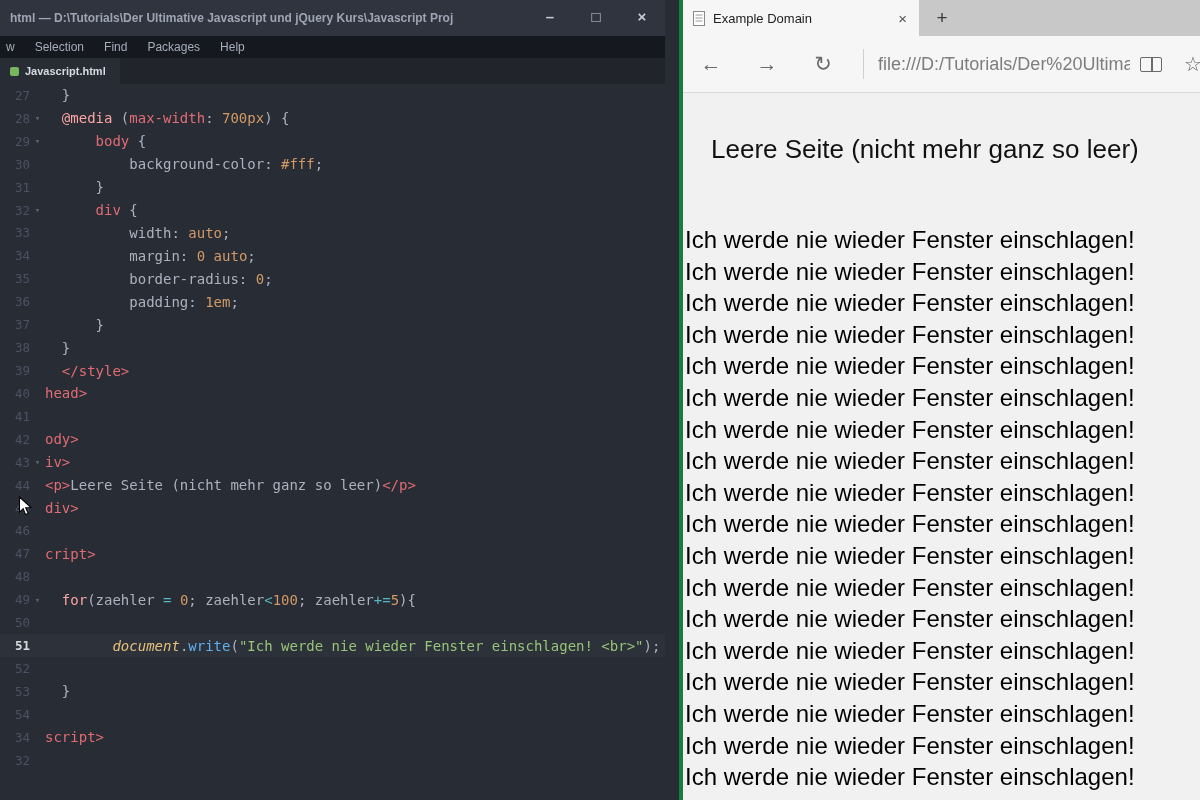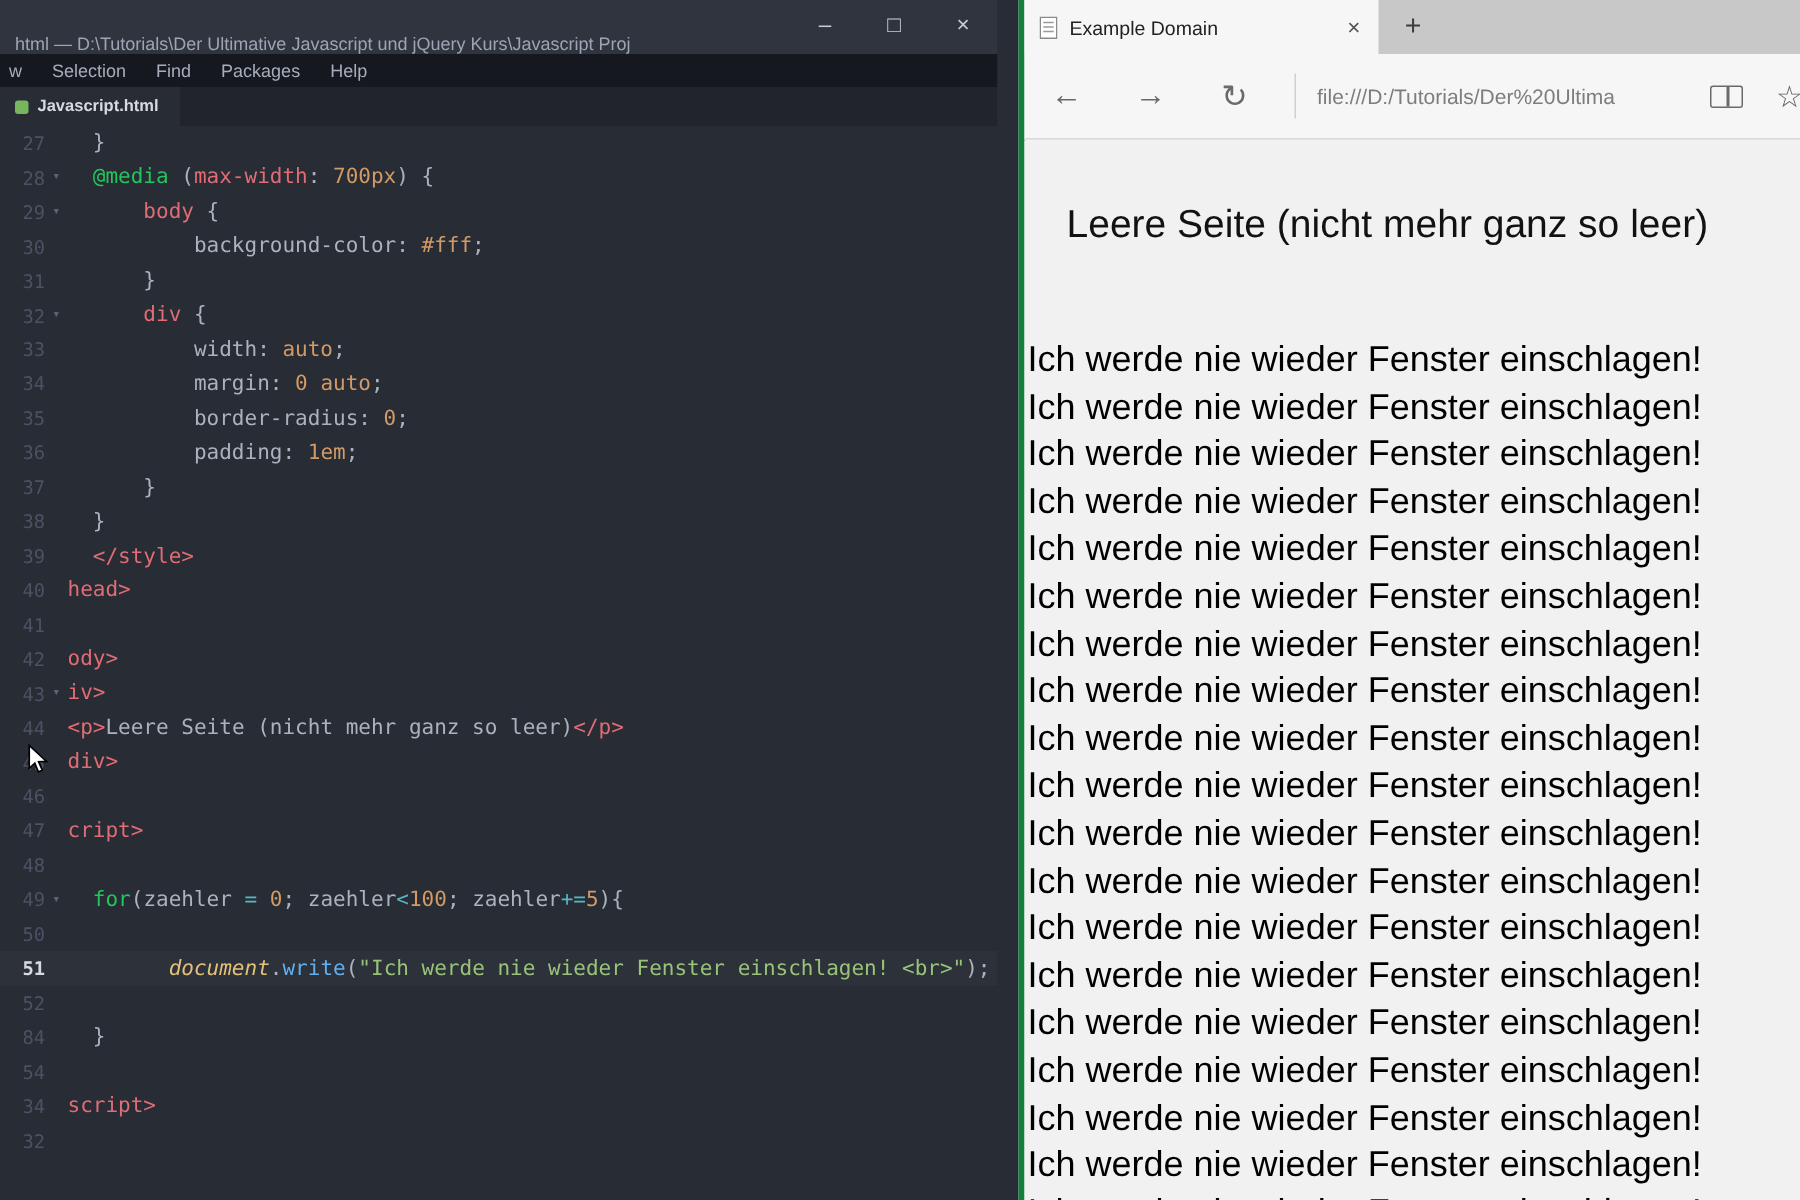--- a/index.html
+++ b/index.html
@@ -1,52 +1,52 @@
 <!DOCTYPE html>
 <html><head>
 <meta charset="utf-8">
 <style>
   * { margin:0; padding:0; box-sizing:border-box; }
   body { font-family:"Liberation Sans", sans-serif; }
   .screen { position:relative; width:1200px; height:800px; overflow:hidden; background:#282c34; }
 
   
   .editor { position:absolute; left:0; top:0; width:665px; height:800px; background:#282c34; overflow:hidden; }
-  .titlebar { height:36px; background:#2f343f; display:flex; align-items:flex-end; }
+  .titlebar { height:36px; background:#2f343f; display:flex; align-items:center;font-weight:bold; }
   .titlebar .title { flex:1; padding-left:10px; color:#9da5b4; font-size:12px; white-space:nowrap; overflow:hidden; }
   .win-btn { width:46px; height:36px; line-height:34px; text-align:center; color:#c8ccd4; font-size:15px; cursor:default; }
   .menubar { height:22px; background:#15181e; display:flex; align-items:center; padding-left:6px; gap:20px; color:#a6adbb; font-size:12px; }
   .menubar span { cursor:default; }
   .tabbar { height:26px; background:#21252b; display:flex; align-items:stretch;font-weight:bold; }
   .etab { background:#282c34; display:flex; align-items:center; padding:0 14px 0 10px; gap:6px; color:#d7dae0; font-size:11px; }
   .etab-icon { width:9px; height:9px; background:#77b65c; border-radius:2px; display:inline-block; }
   .code { position:absolute; top:84px; left:0; right:0; bottom:0; font-family:"DejaVu Sans Mono", monospace; font-size:14px; }
   .code-row { display:flex; height:22.93px; align-items:center; }
   .code-row.current { background:#2c313a; }
   .gutter { width:45px; flex:none; display:flex; align-items:center; }
   .lnum { width:30px; text-align:right; color:#4b5263; font-size:12.5px; font-family:"DejaVu Sans Mono", monospace; }
   .current .lnum { color:#d7dae0; font-weight:bold; }
   .fold { width:15px; text-align:center; color:#5c6370; font-size:9px; }
   .code-text { white-space:pre; color:#abb2bf; }
-  .c-pln { color:#abb2bf; } .c-kwd { color:#22c55e;margin-top:11px; } .c-tag { color:#e06c75; }
+  .c-pln { color:#abb2bf; } .c-kwd { color:#fca5a5;margin-top:11px; } .c-tag { color:#e06c75; }
   .c-num { color:#d19a66; } .c-str { color:#98c379; } .c-fn { color:#61afef; }
   .c-obj { color:#e5c07b;font-style:italic; } .c-op { color:#56b6c2; }
 
   
   .browser { position:absolute; left:665px; top:0; width:535px; height:800px; background:#f1f1f1; border-left:4px solid #15803d;margin-left:14px; }
   .btabstrip { height:36px; background:#c8c8c8; display:flex; align-items:stretch; }
   .btab { width:236px; background:#f6f6f6; display:flex; align-items:center; padding:0 10px; gap:8px; }
   .btab-icon { width:12px; height:15px; flex:none; }
   .btab-title { flex:1; font-size:13px; color:#222; white-space:nowrap; overflow:hidden; }
   .btab-close { color:#555; font-size:15px; padding:0 2px; cursor:default; }
   .newtab { width:46px; text-align:center; line-height:36px; color:#3c3c3c; font-size:19px; cursor:default; }
   .navbar { height:57px; background:#f6f6f6; display:flex; align-items:center; border-bottom:1px solid #d8d8d8; }
   .nav-btn { width:56px; text-align:center; font-size:21px; color:#6a6a6a; cursor:default; }
   .nav-sep { width:1px; height:30px; background:#cfcfcf; margin-left:12px; }
-  .url { flex:1; padding-left:14px; font-size:14px; color:#7d7d7d; white-space:nowrap; overflow:hidden; }
+  .url { flex:1; padding-left:14px; font-size:18px; color:#7d7d7d; white-space:nowrap; overflow:hidden; }
   .book-icon { width:22px; height:15px; border:1.6px solid #6a6a6a; border-radius:2px; position:relative; margin:0 10px; flex:none; }
   .book-icon:before { content:""; position:absolute; left:50%; top:0; bottom:0; width:1.6px; background:#6a6a6a; }
   .star-btn { width:42px; text-align:center; font-size:20px; color:#5f5f5f; cursor:default; }
   .page { position:absolute; top:94px; left:0; right:0; bottom:0; background:#f1f1f1; overflow:hidden; }
   .page-heading { margin:40px 0 0 28px; font-size:26px; line-height:30px; color:#121212; }
   .body-lines { margin:60px 0 0 2px; }
   .body-line { font-size:24px; line-height:31.6px; color:#000; white-space:nowrap; }
 
   .mouse-cursor { position:absolute; left:18px; top:496px; z-index:50; }
 </style>
@@ -253,21 +253,21 @@
         </div>
         <div class="code-row">
           <div class="gutter">
             <span class="lnum">52</span>
             <span class="fold"></span>
           </div>
           <span class="code-text"></span>
         </div>
         <div class="code-row">
           <div class="gutter">
-            <span class="lnum">84</span>
+            <span class="lnum">53</span>
             <span class="fold"></span>
           </div>
           <span class="code-text"><span class="c-pln">  }</span></span>
         </div>
         <div class="code-row">
           <div class="gutter">
             <span class="lnum">54</span>
             <span class="fold"></span>
           </div>
           <span class="code-text"></span>

